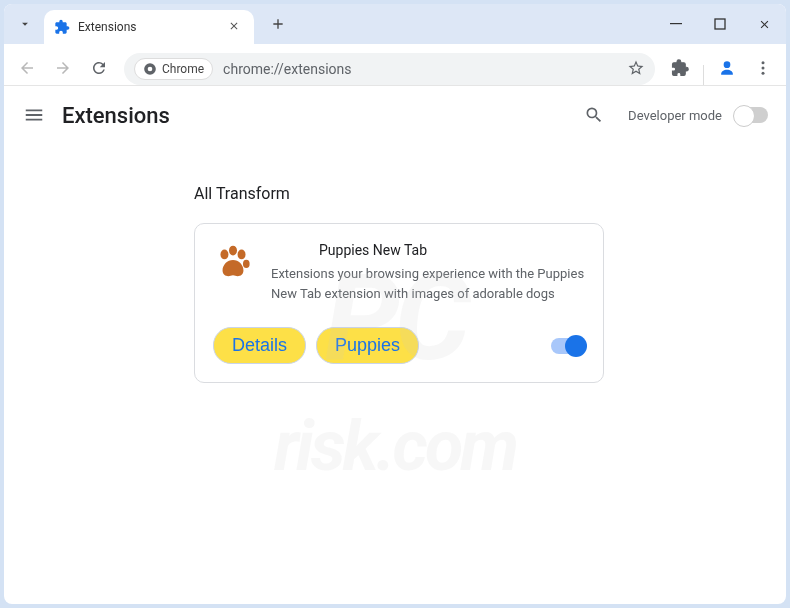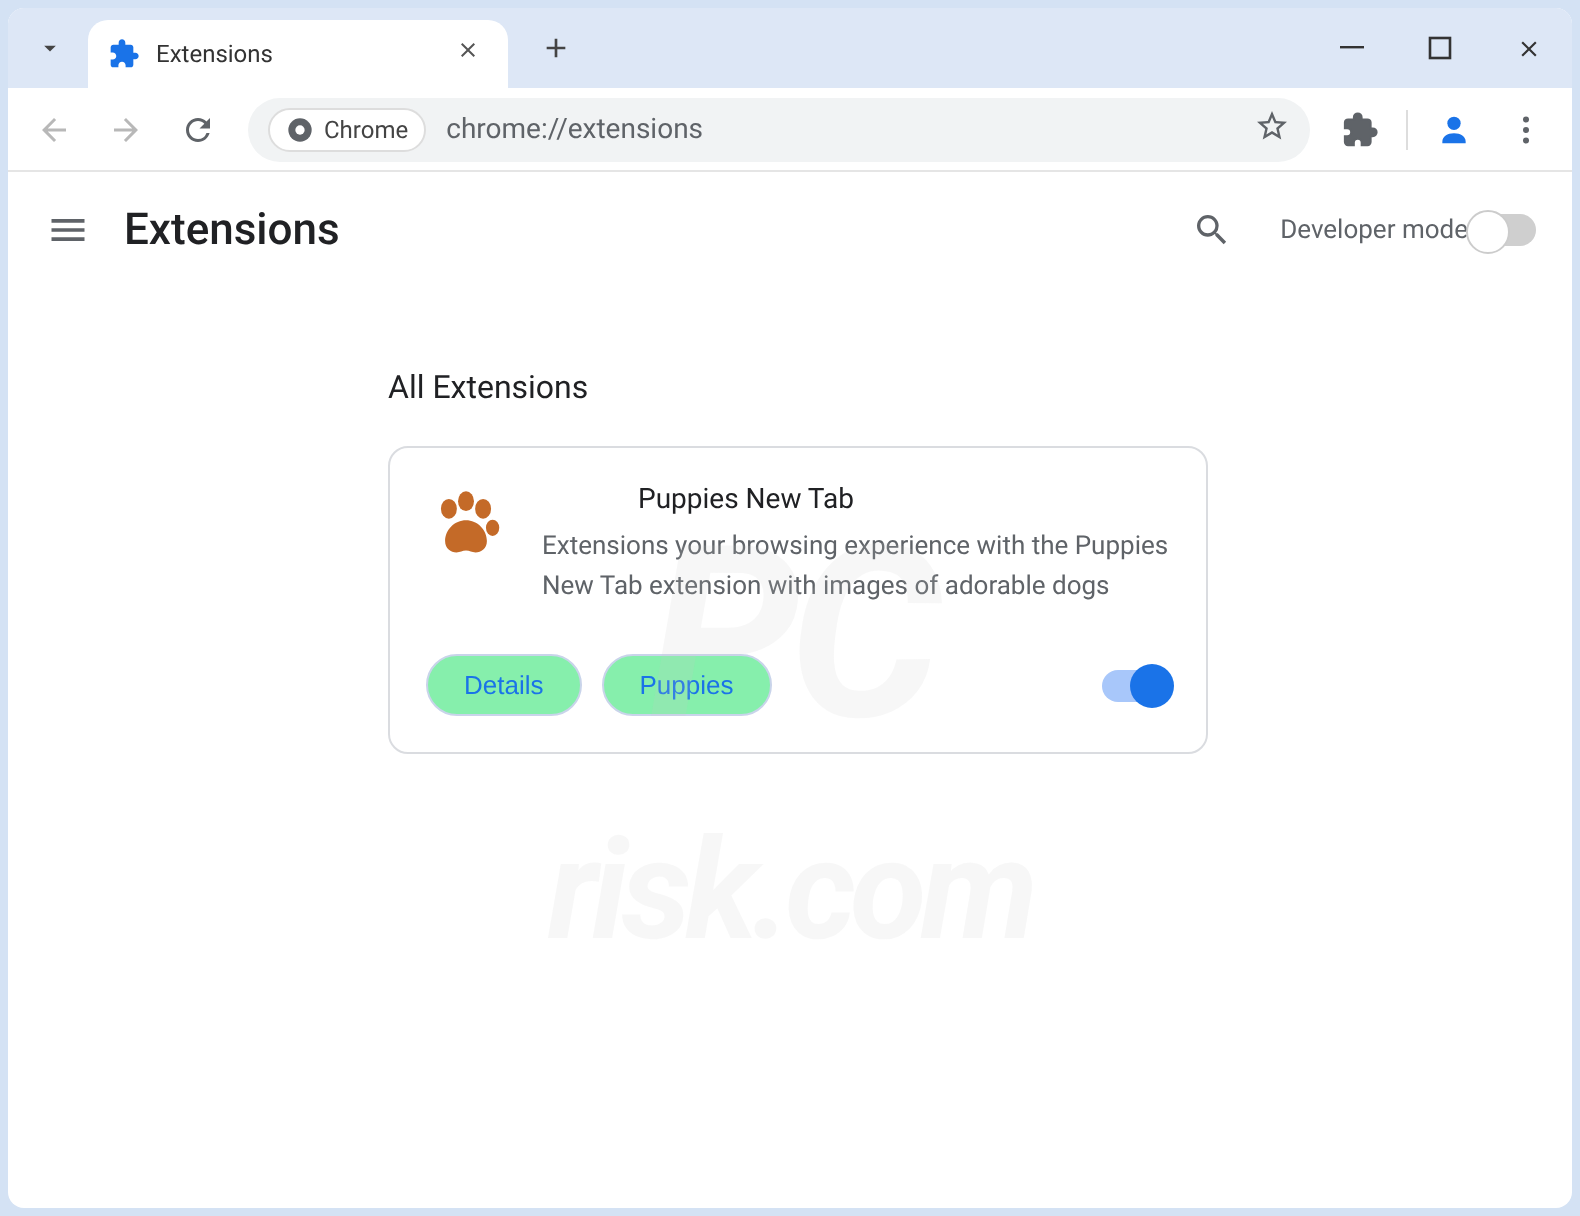--- a/index.html
+++ b/index.html
@@ -75,21 +75,21 @@
       width: 44px;
       height: 40px;
       display: flex;
       align-items: center;
       justify-content: center;
       color: #333;
     }
     
     .toolbar {
       display: flex;
-      align-items: center;
+      align-items: flex-end;
       height: 42px;
       background: #fff;
       border-bottom: 1px solid #e5e5e5;
       padding: 0 6px;
       gap: 2px;
     }
     .tool-btn {
       width: 34px;
       height: 34px;
       display: flex;
@@ -127,21 +127,21 @@
       display: flex;
       align-items: center;
       height: 58px;
       padding: 0 18px;
       gap: 16px;
     }
     .menu-btn { width: 24px; height: 24px; display:flex; align-items:center; justify-content:center; color:#5f6368;}
     .page-title { font-size: 22px; color: #202124; font-weight: 500; }
     .hdr-spacer { flex: 1; }
     .search-btn { width:36px;height:36px;display:flex;align-items:center;justify-content:center;color:#5f6368;}
-    .dev-mode { display: flex; align-items: center; gap: 0; color: #5f6368; font-size: 13px; }
+    .dev-mode { display: flex; align-items: center; gap: 12px; color: #5f6368; font-size: 13px; }
     .toggle-off {
       width: 34px; height: 16px; background: #cfcfcf; border-radius: 10px; position: relative;
     }
     .toggle-off::after {
       content: ''; position: absolute; left: -1px; top: -2px; width: 20px; height: 20px;
       background: #fff; border-radius: 50%; border: 1px solid #ccc;
     }
     .toggle-on {
       width: 34px; height: 16px; background: #a8c7fa; border-radius: 10px; position: relative;
     }
@@ -165,22 +165,22 @@
       flex-shrink: 0;
     }
     .ext-name { font-size: 14px; color: #202124; margin-bottom: 6px; margin-left: 48px; }
     .ext-desc { font-size: 13px; color: #5f6368; line-height: 1.5; }
     .ext-bottom { display: flex; align-items: center; gap: 10px; margin-top: 24px; }
     .pill-btn {
       padding: 7px 18px;
       border: 1px solid #c9d4ea;
       border-radius: 18px;
       color: #1a73e8;
-      font-size: 13px;
-      background: #86efac;
+      font-size: 18px;
+      background: #fde047;
       text-align: right;
     }
     .ext-toggle { margin-left: auto; }
     
     .watermark {
       position: absolute;
       top: 50%; left: 50%;
       transform: translate(-50%, -40%);
       font-size: 120px;
       font-weight: 700;
@@ -317,21 +317,21 @@
           <path fill="currentColor" d="M15.5 14h-.79l-.28-.27A6.471 6.471 0 0016 9.5 6.5 6.5 0 109.5 16c1.61 0 3.09-.59 4.23-1.57l.27.28v.79l5 4.99L20.49 19l-4.99-5zm-6 0C7.01 14 5 11.99 5 9.5S7.01 5 9.5 5 14 7.01 14 9.5 11.99 14 9.5 14z"></path>
         </svg>
     </div>
     <div class="dev-mode">
       <span>Developer mode</span>
       <div class="toggle-off"></div>
     </div>
   </div>
 
   <div class="content">
-    <div class="section-title">All Extensions</div>
+    <div class="section-title">All Transform</div>
 
     <div class="ext-card">
       <div class="ext-top">
         <div class="ext-icon">
           <svg width="38" height="38" viewBox="0 0 40 40">
             <ellipse cx="11" cy="12" rx="4.2" ry="5.2" fill="#c46a28"></ellipse>
             <ellipse cx="20" cy="8" rx="4.2" ry="5.2" fill="#c46a28"></ellipse>
             <ellipse cx="29" cy="12" rx="4.2" ry="5.2" fill="#c46a28"></ellipse>
             <ellipse cx="34" cy="22" rx="3.5" ry="4.3" fill="#c46a28"></ellipse>
             <path d="M20 18 c-6 0-11 5-11 11 c0 4 3 6 6 6 c2 0 3-1 5-1 s3 1 5 1 c3 0 6-2 6-6 c0-6-5-11-11-11z" fill="#c46a28"></path>

